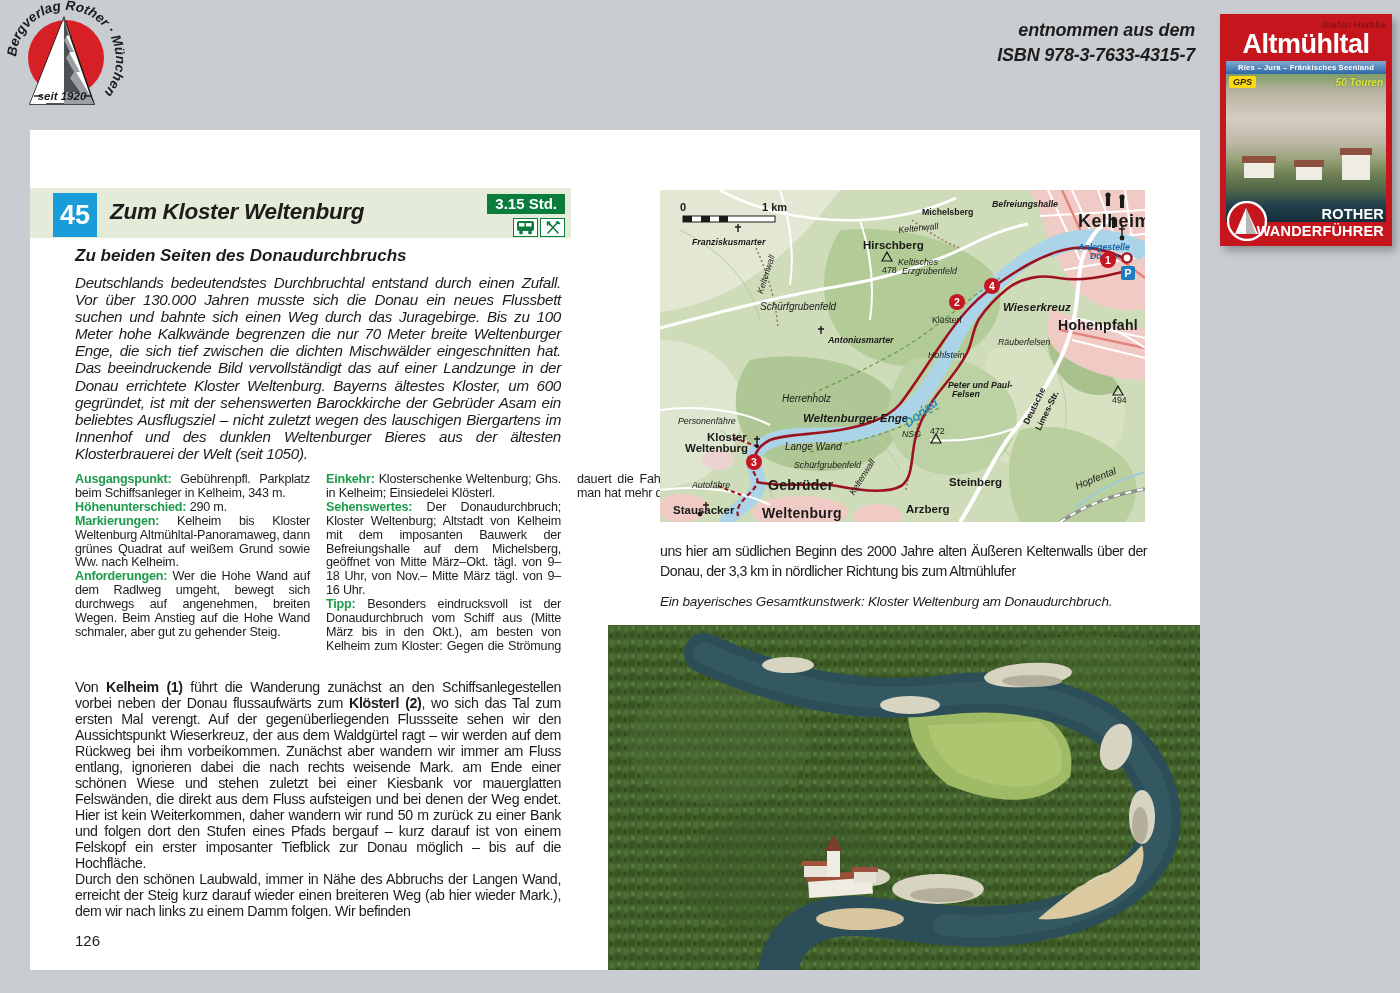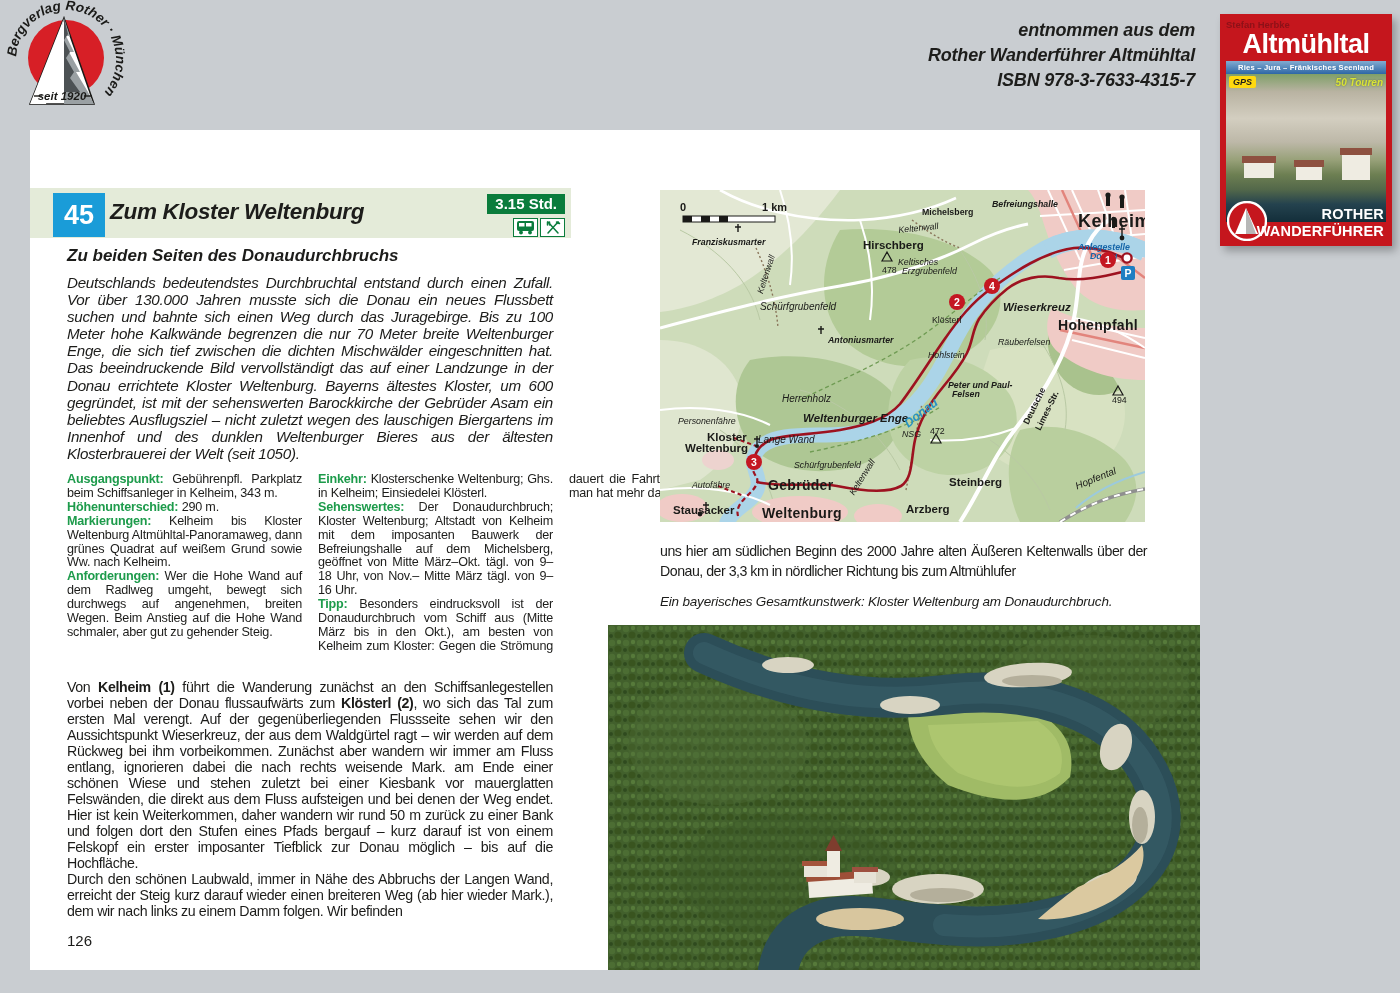--- a/index.html
+++ b/index.html
@@ -11,47 +11,47 @@
   .brand-title{font-size:50px;font-weight:bold;color:#fff;line-height:1.0;white-space:nowrap;
                transform:scaleX(.80);transform-origin:0 0;letter-spacing:0;}
   .brand-rule{width:424px;height:7px;background:#3aaa35;margin-top:3px;}
   .brand-url{font-size:31px;font-weight:bold;color:#fff;letter-spacing:2px;margin-top:3px;white-space:nowrap;}
   .logo{position:absolute;left:6px;top:0px;width:120px;height:126px;}
   .credit{position:absolute;right:205px;top:18px;text-align:right;font-style:italic;font-weight:bold;
           font-size:18px;line-height:25px;color:#1d1d1b;letter-spacing:-.2px;}
   
   .cover{position:absolute;left:1220px;top:14px;width:172px;height:232px;background:#c5161d;
          padding:5px 6px;box-shadow:4px 5px 8px rgba(0,0,0,.28);}
-  .cover-author{color:#8d1118;font-weight:bold;font-size:9.5px;text-align:left;line-height:11px;}
+  .cover-author{color:#8d1118;font-weight:bold;font-size:9.5px;text-align:right;line-height:11px;}
   .cover-title{color:#fff;font-weight:bold;font-size:27px;text-align:center;line-height:29px;letter-spacing:-.5px;}
   .cover-sub{margin-top:2px;height:13px;background:linear-gradient(180deg,#82abd0,#2e67a6);color:#fff;
              font-size:7.6px;font-weight:bold;text-align:center;line-height:13px;letter-spacing:.2px;}
   .cover-photo{position:relative;margin-top:0;height:148px;
       background:linear-gradient(180deg,#7f9f68 0,#b9b3a2 12%,#d3cec0 30%,#bdb8a8 46%,#98a179 58%,#6d7f52 68%,#53684a 78%,#24424e 88%,#132e3a 100%);}
   .cover-badges{position:absolute;left:0;right:0;top:2px;display:flex;justify-content:space-between;align-items:center;padding:0 3px;}
   .gps{background:#ffd90f;color:#1d1d1b;font-weight:bold;font-style:italic;font-size:9px;padding:0 4px;line-height:12px;border-radius:2px;}
   .tours{color:#d9e437;font-weight:bold;font-style:italic;font-size:10px;text-shadow:0 0 2px rgba(0,0,0,.4);}
   .cover-house{position:absolute;background:#efece2;}
   .cover-roof{position:absolute;background:#8e5140;}
   .cover-series{position:absolute;right:8px;bottom:6px;text-align:right;color:#fff;font-weight:bold;
                 font-size:14.5px;line-height:17px;letter-spacing:.2px;}
   .cover-minilogo{position:absolute;left:7px;bottom:5px;width:40px;height:40px;}
   
   .page{position:absolute;left:30px;top:130px;width:1170px;height:840px;background:#fff;}
   .tour-band{position:absolute;left:0;top:58px;width:541px;height:50px;background:#e4ebd9;}
-  .tour-num{position:absolute;left:23px;top:5px;width:52px;height:44px;background:#1a9cd8;color:#fff;
+  .tour-num{position:absolute;left:23px;top:5px;width:44px;height:44px;background:#1a9cd8;color:#fff;
             font-size:27px;font-weight:bold;display:flex;align-items:center;justify-content:center;}
   .tour-title{position:absolute;left:80px;top:11px;font-size:22.5px;font-weight:bold;font-style:italic;
               color:#1d1d1b;white-space:nowrap;letter-spacing:-.3px;}
   .tour-dur{position:absolute;right:6px;top:6px;background:#0a7c3c;color:#fff;font-weight:bold;
             font-size:15px;padding:1px 8px 2px;}
   .tour-icons{position:absolute;right:6px;top:30px;display:flex;gap:2px;}
   .ticon{width:25px;height:19px;background:#fff;border:1.6px solid #0a7c3c;display:flex;align-items:center;justify-content:center;}
   
-  .leftcol{position:absolute;left:37px;top:116px;width:486px;}
+  .leftcol{position:absolute;left:45px;top:116px;width:486px;}
   .subtitle{font-size:17px;font-weight:bold;font-style:italic;margin:0 0 8px 0;}
   .intro{font-size:15.2px;line-height:17.1px;font-style:italic;text-align:justify;margin:0;letter-spacing:-.3px;}
   .info-cols{margin-top:11px;column-count:2;column-gap:16px;height:190px;
              font-size:12.6px;line-height:13.9px;text-align:justify;letter-spacing:-.2px;}
   .info-item{margin:0;}
   .info-item b{color:#1d9b4b;}
   .bodytext{margin-top:16px;font-size:14.2px;line-height:16px;text-align:justify;letter-spacing:-.35px;}
   .bodytext p{margin:0;}
   .pagenum{margin-top:13px;font-size:15px;}
   
@@ -93,21 +93,20 @@
       <polygon points="58,18 64,36 60,36 68,52 63,52 74,72 70,72 82,92 88,104 58,104" fill="#9aa0a3"></polygon>
       <polygon points="58,18 62,34 58,40 64,52 60,58 68,72 64,78 74,92 58,92" fill="#4c5154"></polygon>
       <polygon points="58,18 52,46 46,78 40,104 24,104" fill="#ffffff"></polygon>
       <text x="56" y="100" text-anchor="middle" font-family="Liberation Sans,sans-serif" font-size="11.5" font-weight="bold" font-style="italic" fill="#1a1a18">seit 1920</text>
       <line x1="28" y1="96" x2="36" y2="96" stroke="#1a1a18" stroke-width="1.4"></line>
       <line x1="78" y1="96" x2="86" y2="96" stroke="#1a1a18" stroke-width="1.4"></line>
     </svg>
   </div>
   <div class="credit">
     <div>entnommen aus dem</div>
-    <div>Rother Wanderführer Altmühltal</div>
     <div>ISBN 978-3-7633-4315-7</div>
   </div>
 
   <div class="cover">
     <div class="cover-author">Stefan Herbke</div>
     <div class="cover-title">Altmühltal</div>
     <div class="cover-sub">Ries – Jura – Fränkisches Seenland</div>
     <div class="cover-photo">
       <div class="cover-badges">
         <span class="gps">GPS</span>
@@ -311,21 +310,21 @@
           <span class="ml sm" style="left: 270px; top: 237px;">472</span>
           <span class="ml bi sm" style="left: 288px; top: 191px;">Peter und Paul-</span>
           <span class="ml bi sm" style="left: 292px; top: 200px;">Felsen</span>
           <span class="ml b sm" style="left: 362px; top: 232px; transform: rotate(-64deg);">Deutsche</span>
           <span class="ml b sm" style="left: 374px; top: 238px; transform: rotate(-64deg);">Limes-Str.</span>
           <span class="ml sm" style="left: 452px; top: 206px;">494</span>
           <span class="ml i" style="left: 414px; top: 292px; transform: rotate(-22deg);">Hopfental</span>
           <span class="ml i sm" style="left: 18px; top: 227px;">Personenfähre</span>
           <span class="ml b md" style="left: 36px; top: 242px;">Kloster</span>
           <span class="ml b md" style="left: 14px; top: 253px;">Weltenburg</span>
-          <span class="ml i" style="left: 98px; top: 245px;">Lange Wand</span>
+          <span class="ml i" style="left: 98px; top: 252px; padding-left: 27px;">Lange Wand</span>
           <span class="ml i sm" style="left: 134px; top: 271px;">Schürfgrubenfeld</span>
           <span class="ml b lg" style="left: 108px; top: 288px;">Gebrüder</span>
           <span class="ml i sm" style="left: 32px; top: 291px;">Autofähre</span>
           <span class="ml b md" style="left: 2px; top: 315px;">Stausacker</span>
           <span class="ml b lg" style="left: 102px; top: 316px;">Weltenburg</span>
           <span class="ml i sm" style="left: 188px; top: 302px; transform: rotate(-58deg);">Keltenwall</span>
           <span class="ml b md" style="left: 205px; top: 314px; margin-left: 30px;">Arzberg</span>
           <span class="ml b md" style="left: 278px; top: 287px;">Steinberg</span>
           <span class="wp" style="left: 440px; top: 62px;">1</span>
           <span class="wp" style="left: 289px; top: 104px;">2</span>

